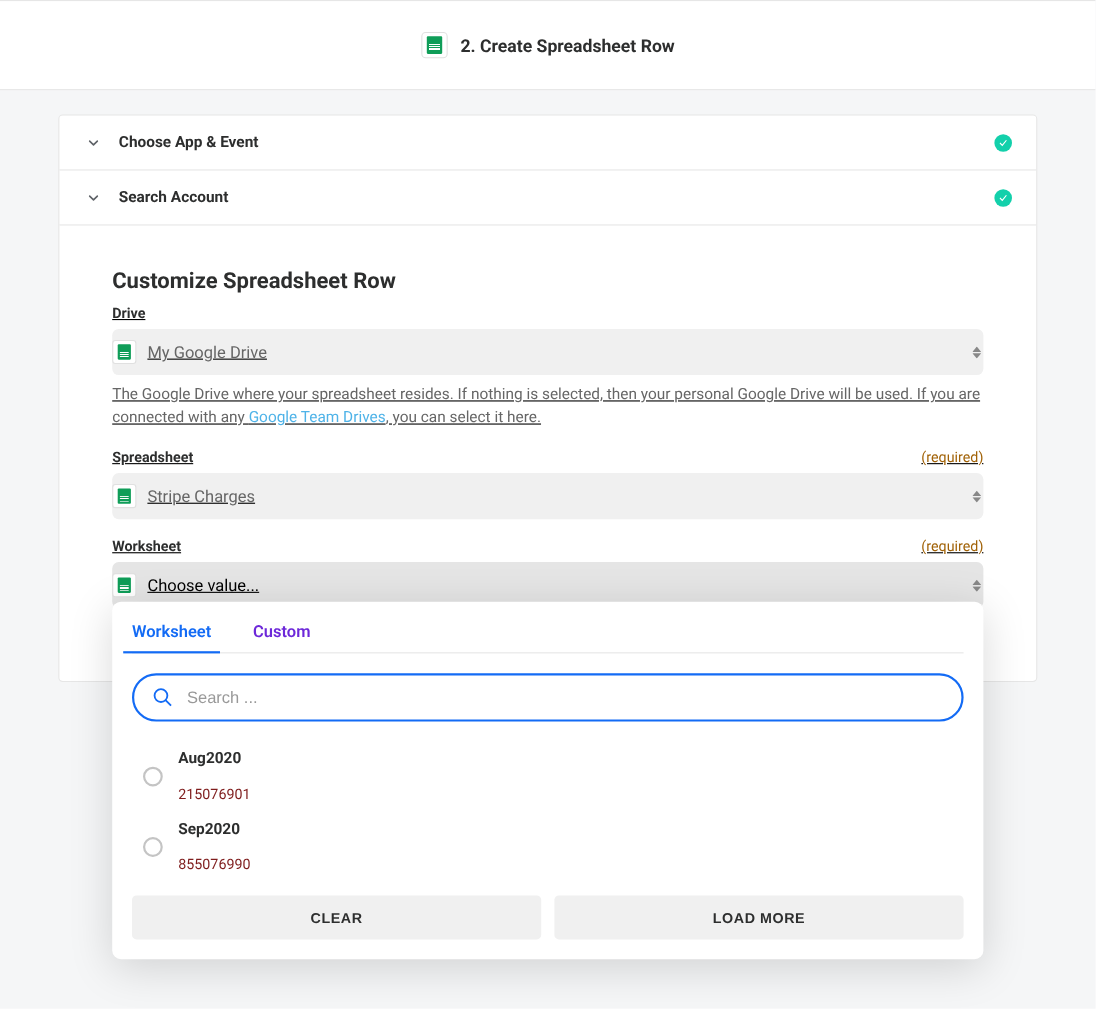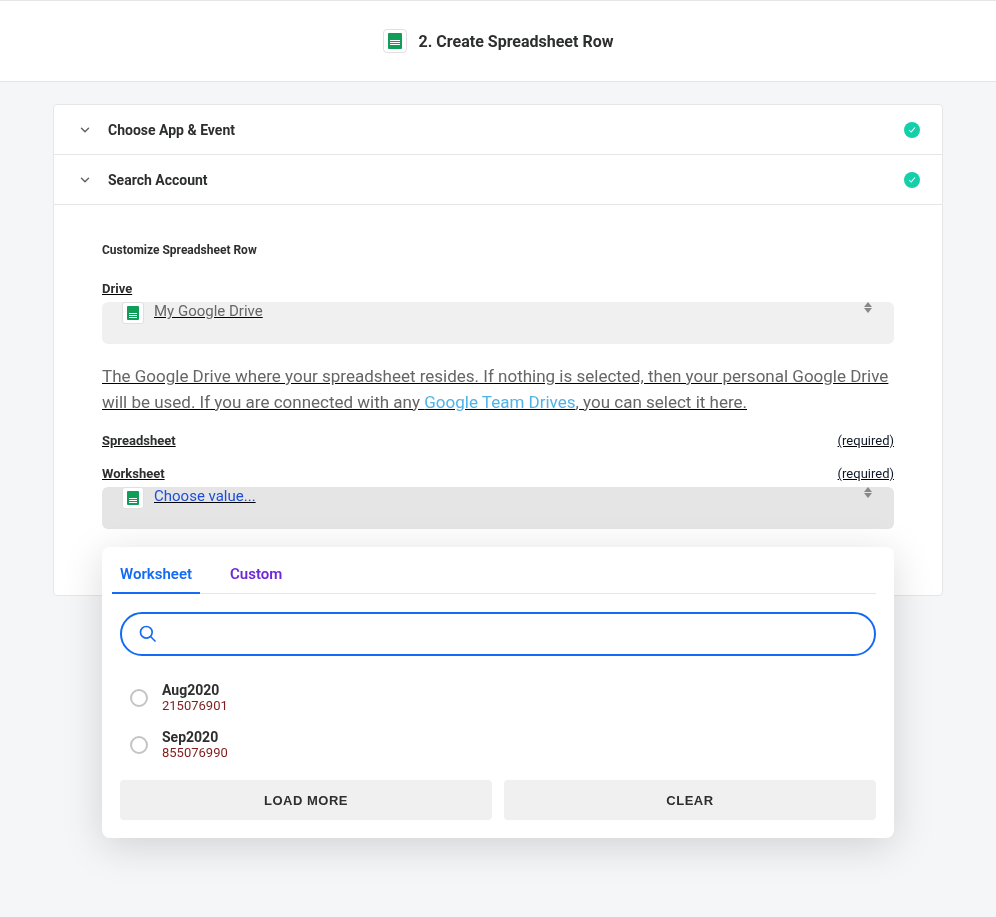--- a/index.html
+++ b/index.html
@@ -109,51 +109,51 @@
       height: 10px;
       stroke: #fff;
       fill: none;
       stroke-width: 2.5;
     }
     .content-area {
       padding: 38px 48px 48px 48px;
       position: relative;
     }
     .section-heading {
-      font-size: 12px;
-      font-weight: 700;
-      color: #2d2e2e;
-      margin-bottom: 24px;
+      font-size: 20px;
+      font-weight: 700;
+      color: #2d2e2e;
+      margin-bottom: 11px;
     }
     .field-row {
       margin-bottom: 18px;
       text-decoration: underline;
     }
     .field-label-row {
       display: flex;
       justify-content: space-between;
       align-items: center;
       margin-bottom: 6px;
     }
     .field-label {
       font-size: 13px;
       font-weight: 700;
       color: #2d2e2e;
     }
     .required-tag {
       font-size: 13px;
-      color: #0f172a;
+      color: #a16207;
     }
     .select-box {
       display: flex;
-      align-items: flex-start;
+      align-items: center;
       background: #f0f0f0;
       border-radius: 6px;
       height: 42px;
-      padding: 0 20px;
+      padding: 0 0;
       cursor: pointer;
       position: relative;
     }
     .select-box.active {
       background: #e5e5e5;
     }
     .tiny-icon {
       width: 22px;
       height: 22px;
       display: flex;
@@ -183,38 +183,38 @@
         to bottom,
         #fff 0, #fff 1px, transparent 1px, transparent 2px
       );
     }
     .select-value {
       font-size: 15px;
       color: #666;
       flex: 1;
     }
     .select-value.placeholder {
-      color: #1d4ed8;
+      color: #000000;
     }
     .sort-arrows {
       width: 12px;
       display: flex;
       flex-direction: column;
       align-items: center;
       gap: 1px;
     }
     .sort-arrows svg {
       width: 8px;
       height: 5px;
       fill: #888;
     }
     .helper-text {
-      font-size: 17px;
+      font-size: 14px;
       color: #666;
-      margin-top: 20px;
+      margin-top: 8px;
       line-height: 1.5;
     }
     .helper-text a {
       color: #4fb3e8;
       text-decoration: none;
     }
     .dropdown-panel {
       position: absolute;
       left: 48px;
       right: 48px;
@@ -292,20 +292,21 @@
     .radio-circle {
       width: 18px;
       height: 18px;
       border: 2px solid #c4c4c4;
       border-radius: 50%;
       flex-shrink: 0;
     }
     .option-texts {
       display: flex;
       flex-direction: column;
+      gap: 17px;
     }
     .option-name {
       font-size: 14px;
       font-weight: 700;
       color: #2d2e2e;
     }
     .option-id {
       font-size: 13px;
       color: #7f1d1d;
     }
@@ -391,20 +392,34 @@
       <div class="helper-text">
         <span>The Google Drive where your spreadsheet resides. If nothing is selected, then your personal Google Drive will be used. If you are connected with any </span><a href="#">Google Team Drives</a><span>, you can select it here.</span>
       </div>
     </div>
 
     <div class="field-row">
       <div class="field-label-row">
         <span class="field-label">Spreadsheet</span>
         <span class="required-tag">(required)</span>
       </div>
+      <div class="select-box">
+        <span class="tiny-icon">
+            <span class="tiny-icon-inner"></span>
+          </span>
+        <span class="select-value">Stripe Charges</span>
+        <span class="sort-arrows">
+          <svg viewBox="0 0 10 6">
+              <path d="M5 0L0 6h10z"></path>
+            </svg>
+          <svg viewBox="0 0 10 6">
+              <path d="M5 6L0 0h10z"></path>
+            </svg>
+        </span>
+      </div>
     </div>
 
     <div class="field-row">
       <div class="field-label-row">
         <span class="field-label">Worksheet</span>
         <span class="required-tag">(required)</span>
       </div>
       <div class="select-box active">
         <span class="tiny-icon">
             <span class="tiny-icon-inner"></span>
@@ -424,37 +439,38 @@
     <div class="dropdown-panel">
       <div class="tab-row">
         <div class="tab active">Worksheet</div>
         <div class="tab">Custom</div>
       </div>
       <div class="search-wrap">
         <svg viewBox="0 0 24 24">
             <circle cx="10" cy="10" r="7"></circle>
             <line x1="21" y1="21" x2="15" y2="15"></line>
           </svg>
+        <input class="search-input" type="text" placeholder="Search ..." style="">
       </div>
       <div class="option-list">
         <div class="option-item">
           <span class="radio-circle"></span>
           <div class="option-texts">
             <span class="option-name">Aug2020</span>
             <span class="option-id">215076901</span>
           </div>
         </div>
         <div class="option-item">
           <span class="radio-circle"></span>
           <div class="option-texts">
             <span class="option-name">Sep2020</span>
             <span class="option-id">855076990</span>
           </div>
         </div>
       </div>
       <div class="button-row">
+        <button class="flat-btn">CLEAR</button>
         <button class="flat-btn">LOAD MORE</button>
-        <button class="flat-btn">CLEAR</button>
       </div>
     </div>
 
   </div>
 </div>
 
 </body></html>

